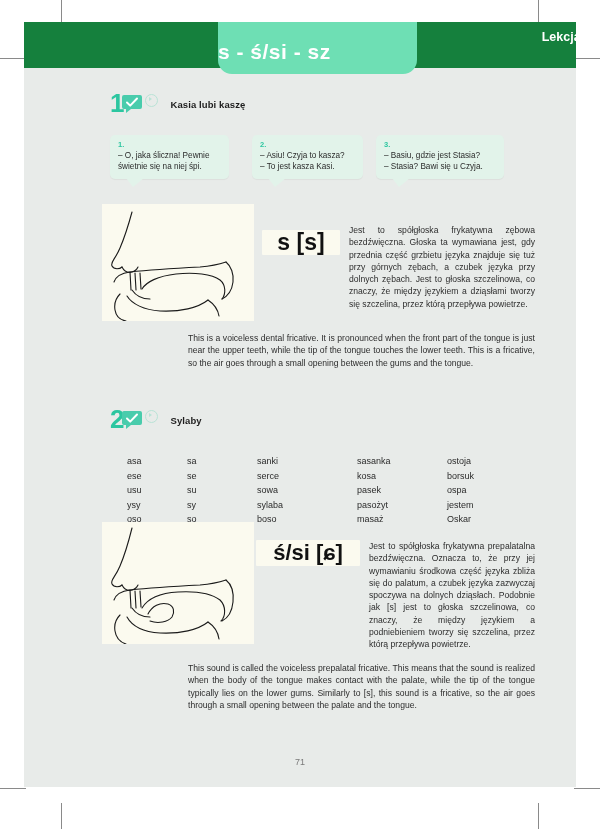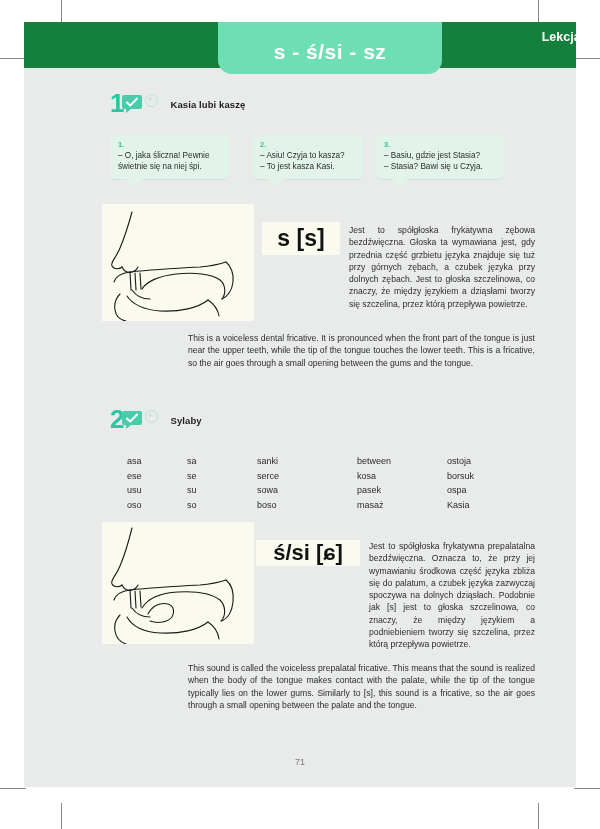--- a/index.html
+++ b/index.html
@@ -28,24 +28,24 @@
   
   .header-bar{
     position:absolute;left:0;top:-12px;
     width:596px;height:58px;
     background:#15803d;
     border-radius:0 10px 10px 0;
   }
   .header-tab{
     position:absolute;
     left:194px;top:-16px;
-    width:224px;height:68px;
+    width:199px;height:68px;
     background:#6edfb4;
     border-radius:0 0 14px 14px;
-    display:flex;align-items:flex-end;justify-content:center;
+    display:flex;align-items:flex-end;
     padding-bottom:10px;
     box-sizing:border-box;
   }
   .header-tab span{
     color:#ffffff;font-size:21px;font-weight:bold;letter-spacing:.5px;
   }
   .lekcja{
     position:absolute;right:22px;top:20px;
     color:#ffffff;font-size:12.5px;font-weight:bold;
   }
@@ -208,21 +208,21 @@
           <path d="M30 86 C34 92 40 95 48 95"></path>
           <path d="M124 58 C129 62 132 70 131 78 C130 86 126 92 120 95"></path>
           <path d="M40 85 C44 78 56 72 74 70 C92 68 110 70 118 76 C124 81 124 90 120 95"></path>
           <path d="M25 92 C30 100 42 106 58 107 C78 108 96 104 106 96"></path>
           <path d="M106 96 C112 100 116 106 117 112"></path>
           <path d="M18 90 C14 94 12 100 13 106 C14 112 18 116 24 117"></path>
         </g>
       </svg>
     </div>
 
-    <div class="ph-label" style="left:238px;top:200px;width:78px;height:33px;align-items:center;">
+    <div class="ph-label" style="left:238px;top:208px;width:78px;height:25px;align-items:center;">
       <span style="font-size:23px;">s [s]</span>
     </div>
 
     <div class="ph-pl" style="left:325px;top:202px;width:186px;">Jest to spółgłoska frykatywna zębowa bezdźwięczna. Głoska ta wymawiana jest, gdy przednia część grzbietu języka znajduje się tuż przy górnych zębach, a czubek języka przy dolnych zębach. Jest to głoska szczelinowa, co znaczy, że między językiem a dziąsłami tworzy się szczelina, przez którą przepływa powietrze.</div>
 
     <div class="ph-pl" style="left:164px;top:268px;width:347px;height:0;"></div>
 
     <div class="ph-en" style="left:164px;top:310px;width:347px;">This is a voiceless dental fricative. It is pronounced when the front part of the tongue is just near the upper teeth, while the tip of the tongue touches the lower teeth. This is a fricative, so the air goes through a small opening between the gums and the tongue.</div>
   </div>
 
@@ -234,43 +234,50 @@
     </svg>
     <div class="ex-audio"></div>
     <div class="ex-title">Sylaby</div>
   </div>
 
   <div class="syl-table">
     <div class="syl-row">
       <div class="syl-cell c0">asa</div>
       <div class="syl-cell c1">sa</div>
       <div class="syl-cell c2">sanki</div>
-      <div class="syl-cell c3">between</div>
+      <div class="syl-cell c3">sasanka</div>
       <div class="syl-cell c4">ostoja</div>
     </div>
     <div class="syl-row">
       <div class="syl-cell c0">ese</div>
       <div class="syl-cell c1">se</div>
       <div class="syl-cell c2">serce</div>
       <div class="syl-cell c3">kosa</div>
       <div class="syl-cell c4">borsuk</div>
     </div>
     <div class="syl-row">
       <div class="syl-cell c0">usu</div>
       <div class="syl-cell c1">su</div>
       <div class="syl-cell c2">sowa</div>
       <div class="syl-cell c3">pasek</div>
       <div class="syl-cell c4">ospa</div>
     </div>
     <div class="syl-row">
+      <div class="syl-cell c0">ysy</div>
+      <div class="syl-cell c1">sy</div>
+      <div class="syl-cell c2">sylaba</div>
+      <div class="syl-cell c3">pasożyt</div>
+      <div class="syl-cell c4">jestem</div>
+    </div>
+    <div class="syl-row">
       <div class="syl-cell c0">oso</div>
       <div class="syl-cell c1">so</div>
       <div class="syl-cell c2">boso</div>
       <div class="syl-cell c3">masaż</div>
-      <div class="syl-cell c4">Kasia</div>
+      <div class="syl-cell c4">Oskar</div>
     </div>
   </div>
 
   <div class="ph-block">
 
     <div class="diagram" style="left:78px;top:500px;width:152px;height:122px;">
       <svg viewBox="0 0 152 122" width="152" height="122">
         <g fill="none" stroke="#1a1a1a" stroke-width="1.1" stroke-linejoin="round" stroke-linecap="round">
           <path d="M30 6 C30 6 24 30 18 44 C13 56 8 58 10 62 C12 66 18 65 20 63"></path>
           <path d="M20 63 C22 67 26 69 30 68 C34 67 36 63 36 63"></path>

